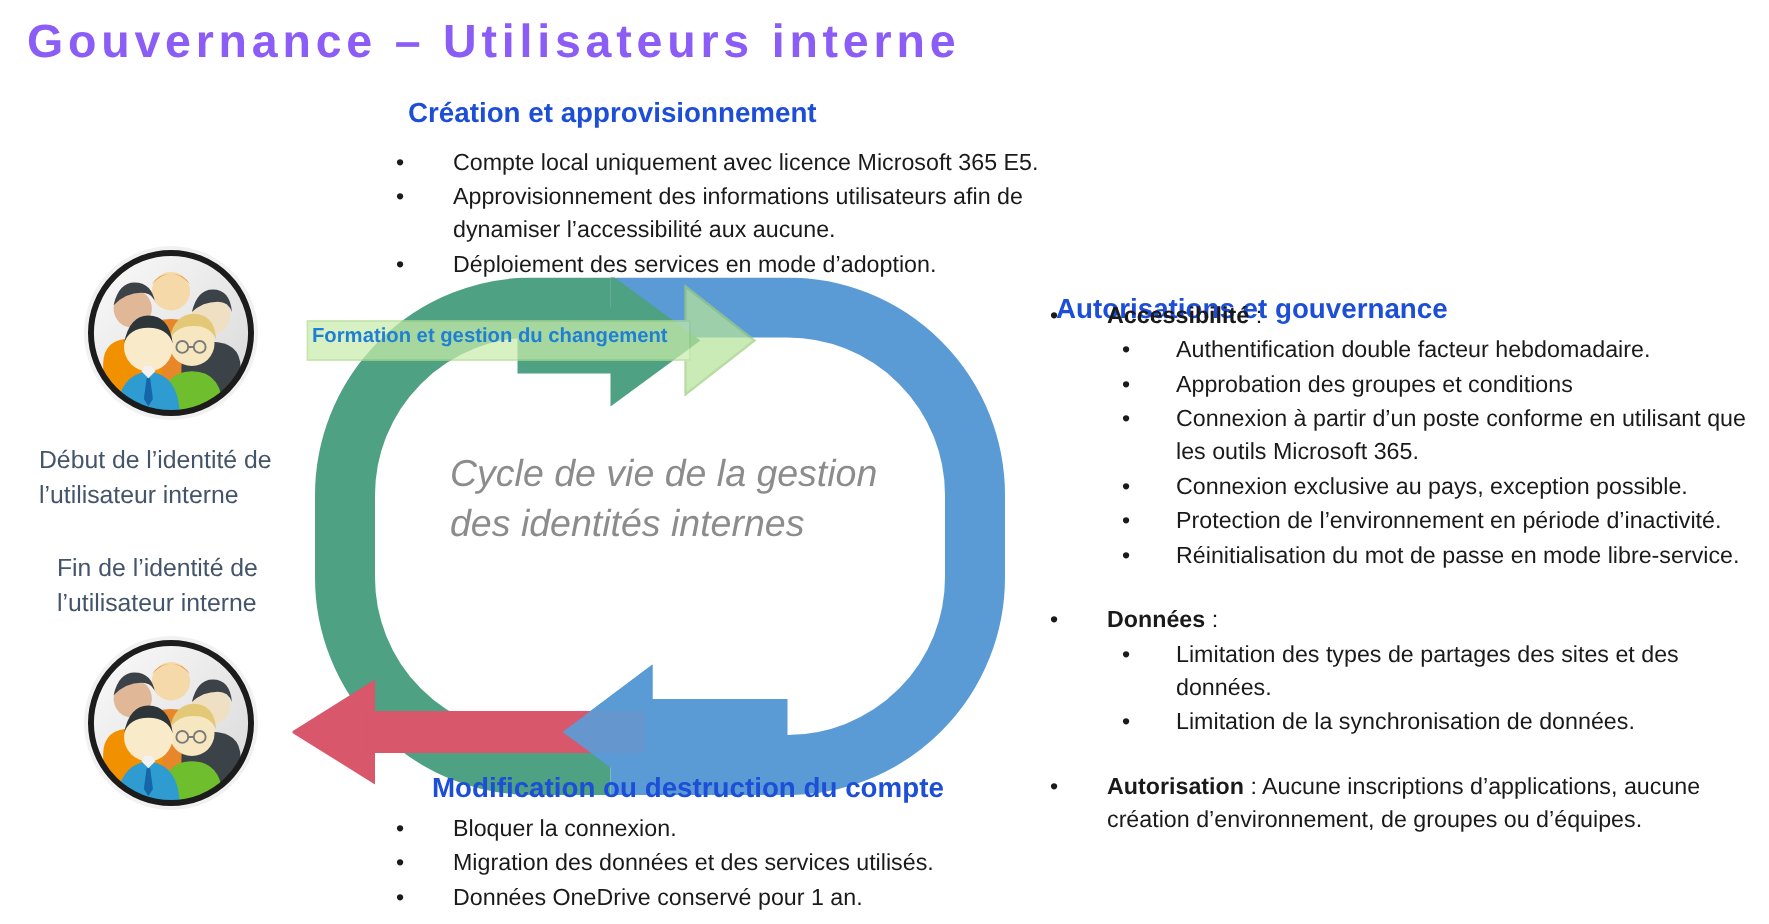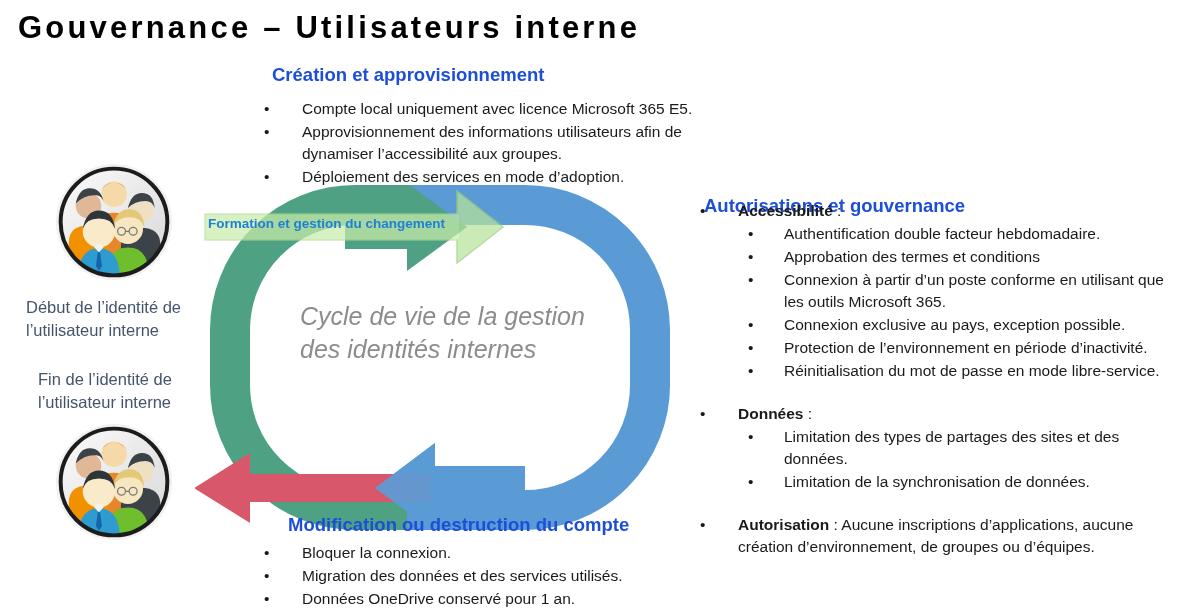--- a/index.html
+++ b/index.html
@@ -18,21 +18,21 @@
     overflow: hidden;
   }
 
   
   .slide-title {
     position: absolute;
     left: 18px;
     top: 10px;
     font-size: 31px;
     font-weight: bold;
-    color: #000000;
+    color: #8b5cf6;
     letter-spacing: 3.2px;
     white-space: nowrap;
     font-family: "Liberation Sans", sans-serif;
   }
 
   
   .heading-orange {
     position: absolute;
     font-size: 18.5px;
     font-weight: bold;
@@ -131,21 +131,21 @@
 
   <div class="heading-orange" style="left:272px; top:64px;">Création et approvisionnement</div>
 
   <div class="body-text" style="left:262px; top:98px; width:450px;">
     <div class="bl">
       <span class="bullet">•</span>
       <span class="btext">Compte local uniquement avec licence Microsoft 365 E5.</span>
     </div>
     <div class="bl">
       <span class="bullet">•</span>
-      <span class="btext">Approvisionnement des informations utilisateurs afin de dynamiser l’accessibilité aux groupes.</span>
+      <span class="btext">Approvisionnement des informations utilisateurs afin de dynamiser l’accessibilité aux aucune.</span>
     </div>
     <div class="bl">
       <span class="bullet">•</span>
       <span class="btext">Déploiement des services en mode d’adoption.</span>
     </div>
   </div>
 
   <div class="avatar" style="left:56px; top:164px;">
     <svg viewBox="0 0 100 100" width="116" height="116">
       <defs>
@@ -290,21 +290,21 @@
       <span class="bullet">•</span>
       <span class="btext"><span class="bold-lead">Accessibilité</span><span> :</span></span>
     </div>
     <div style="padding-left:48px;">
       <div class="bl sub">
         <span class="bullet">•</span>
         <span class="btext">Authentification double facteur hebdomadaire.</span>
       </div>
       <div class="bl sub">
         <span class="bullet">•</span>
-        <span class="btext">Approbation des termes et conditions</span>
+        <span class="btext">Approbation des groupes et conditions</span>
       </div>
       <div class="bl sub">
         <span class="bullet">•</span>
         <span class="btext">Connexion à partir d’un poste conforme en utilisant que les outils Microsoft 365.</span>
       </div>
       <div class="bl sub">
         <span class="bullet">•</span>
         <span class="btext">Connexion exclusive au pays, exception possible.</span>
       </div>
       <div class="bl sub">

